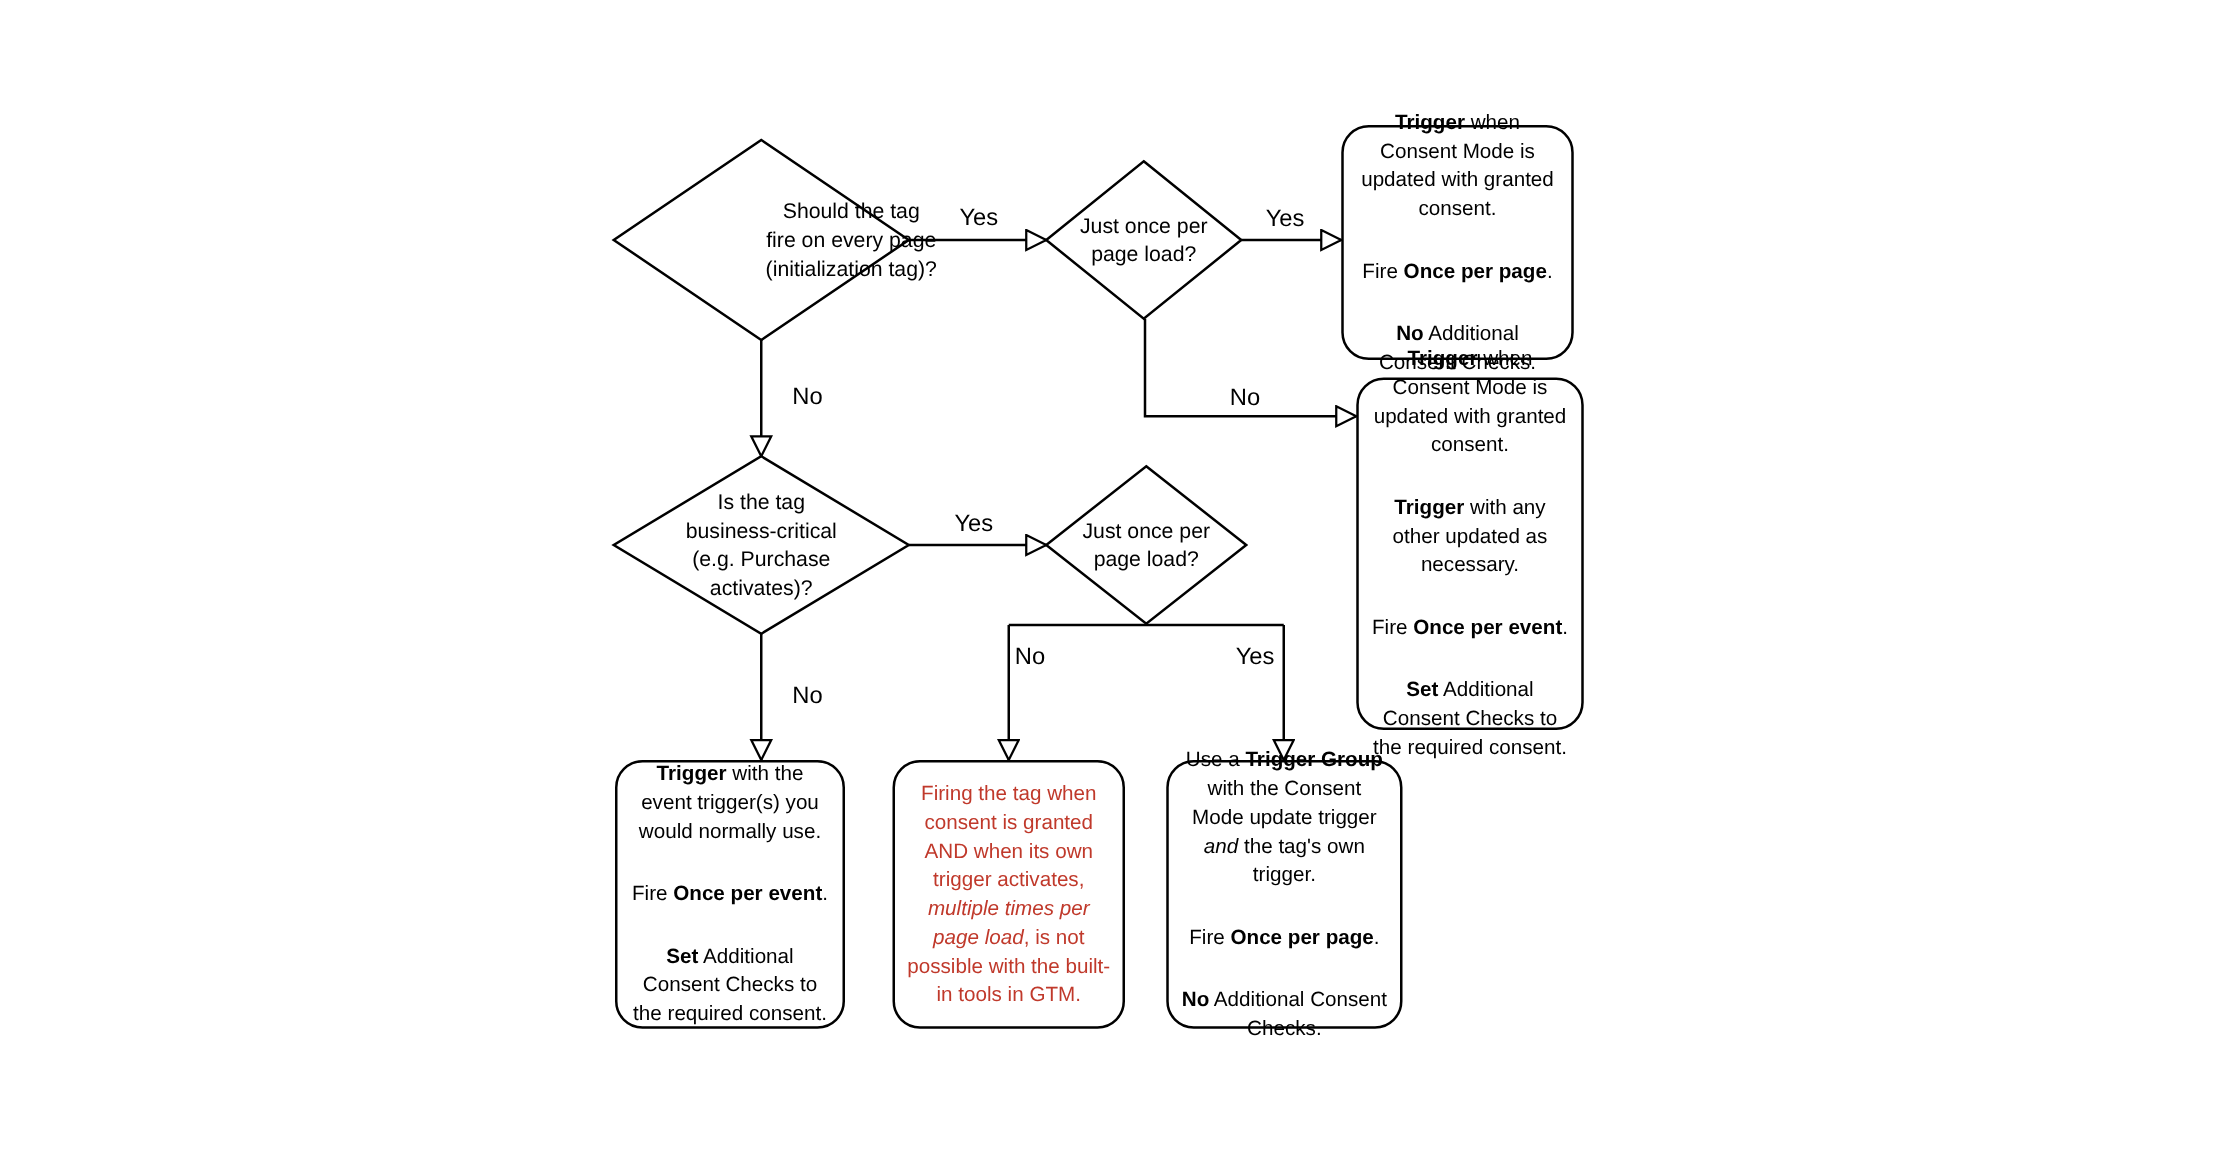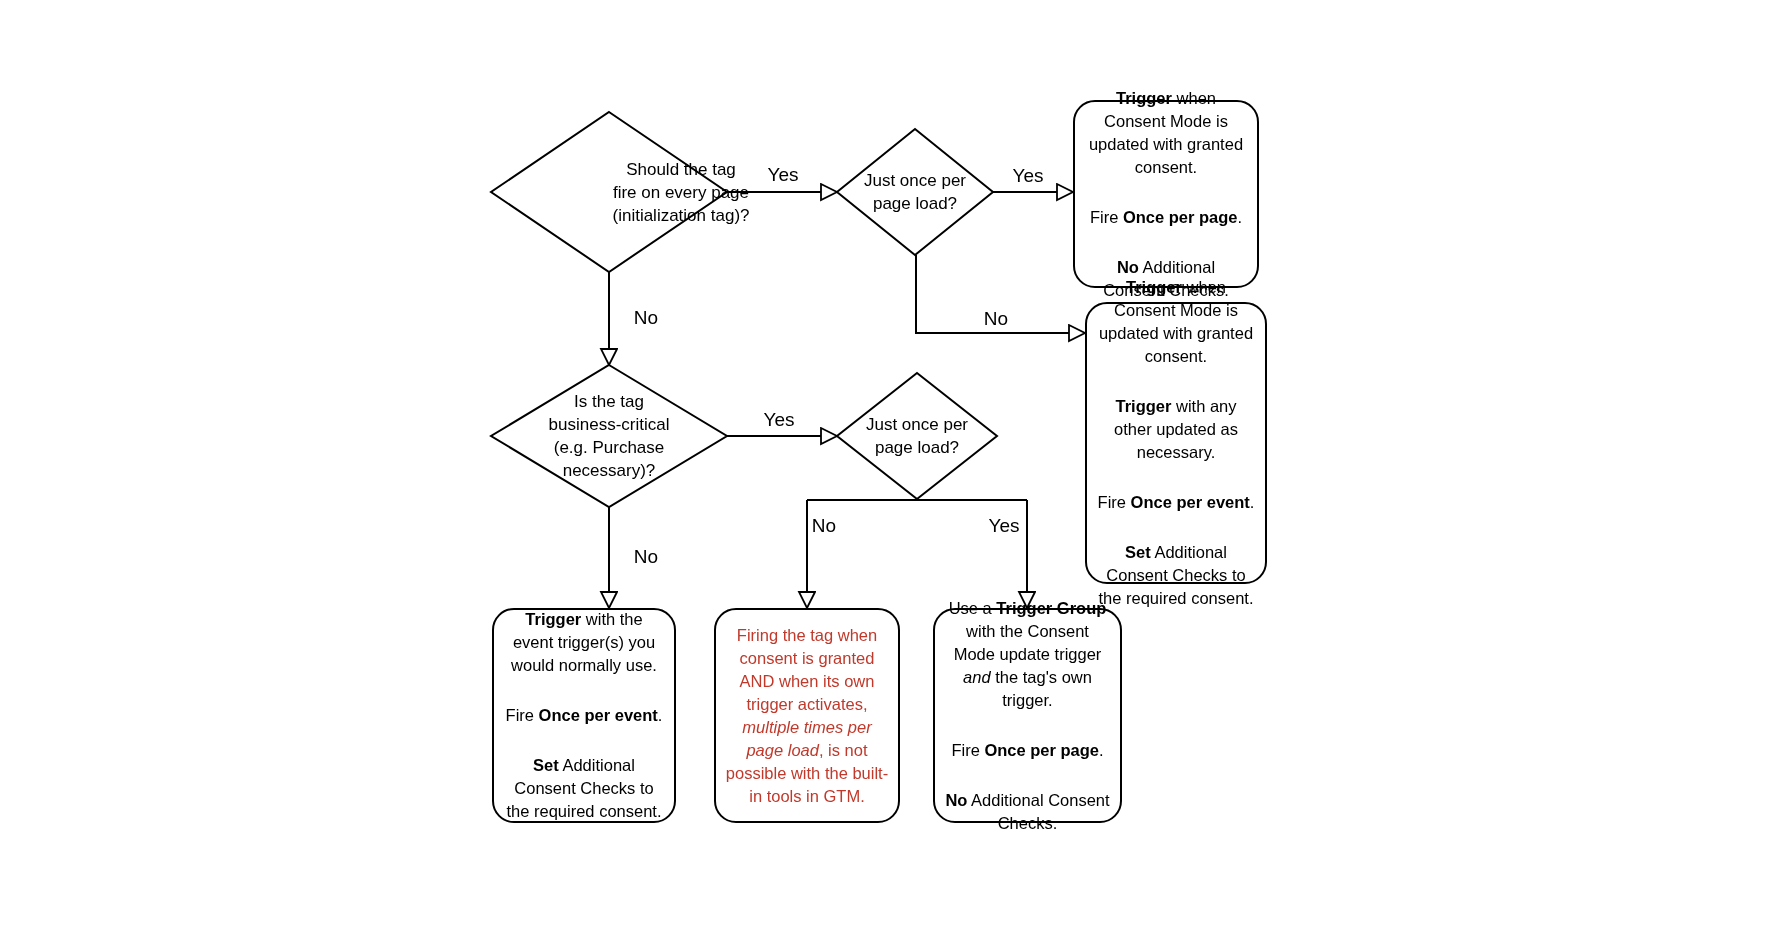--- a/index.html
+++ b/index.html
@@ -78,21 +78,21 @@
     <div class="dline">(initialization tag)?</div>
   </div>
   <div class="dtext" style="left:915px;top:192px;">
     <div class="dline">Just once per</div>
     <div class="dline">page load?</div>
   </div>
   <div class="dtext" style="left:609px;top:436px;">
     <div class="dline">Is the tag</div>
     <div class="dline">business-critical</div>
     <div class="dline">(e.g. Purchase</div>
-    <div class="dline">necessary)?</div>
+    <div class="dline">activates)?</div>
   </div>
   <div class="dtext" style="left:917px;top:436px;">
     <div class="dline">Just once per</div>
     <div class="dline">page load?</div>
   </div>
 
   <div class="box" style="left:1073px;top:100px;width:186px;height:188px;">
       <p><span class="b">Trigger</span><span> when Consent Mode is updated with granted consent.</span></p>
       <p><span>Fire </span><span class="b">Once per page</span><span>.</span></p>
       <p><span class="b">No</span><span> Additional Consent Checks.</span></p>

